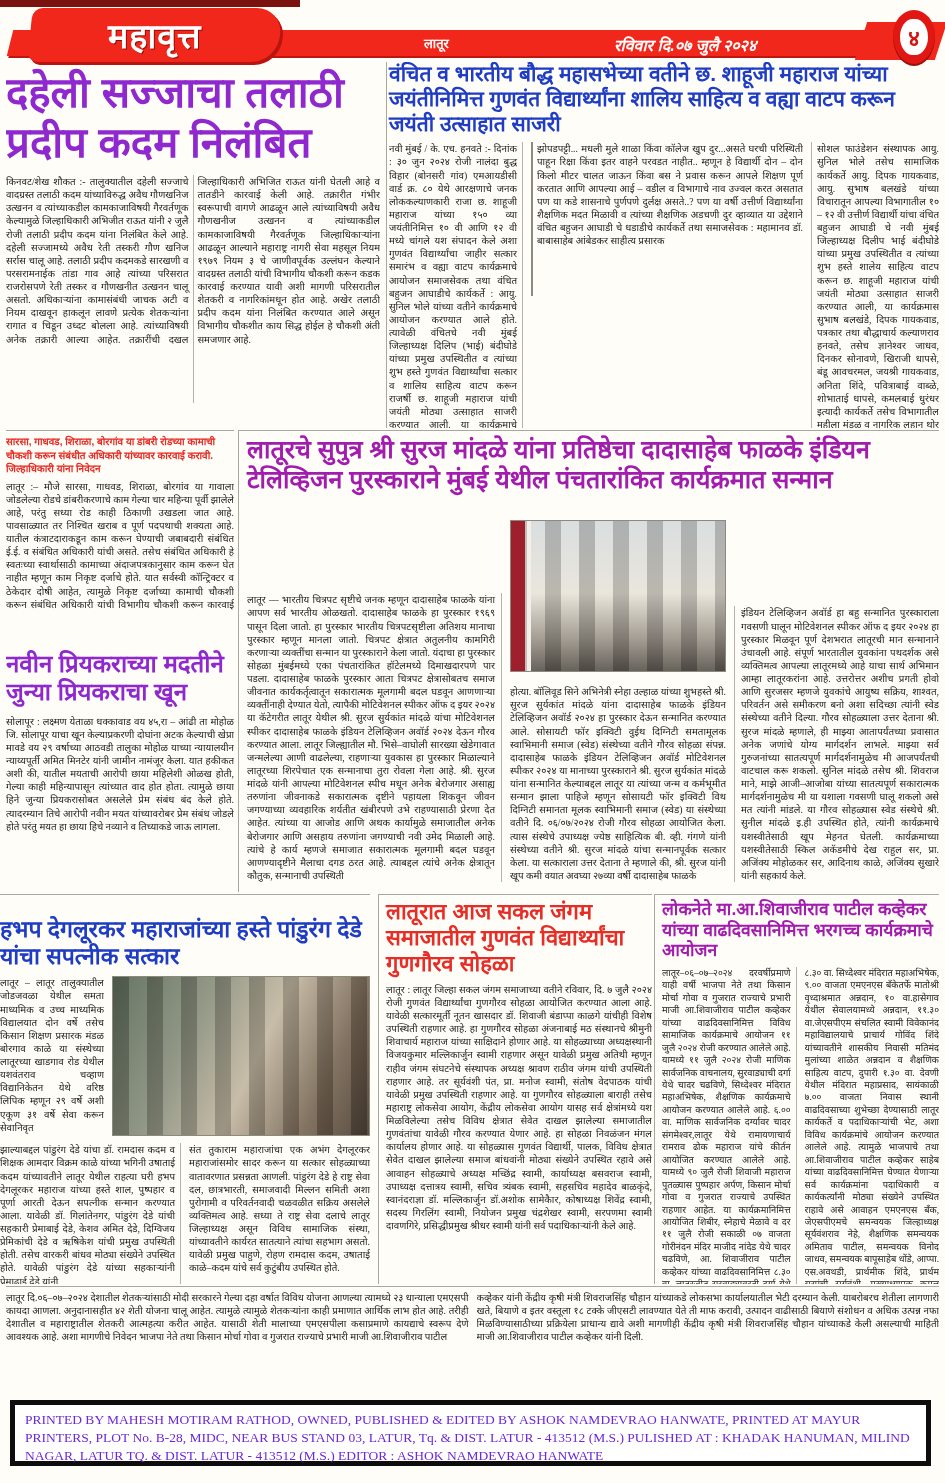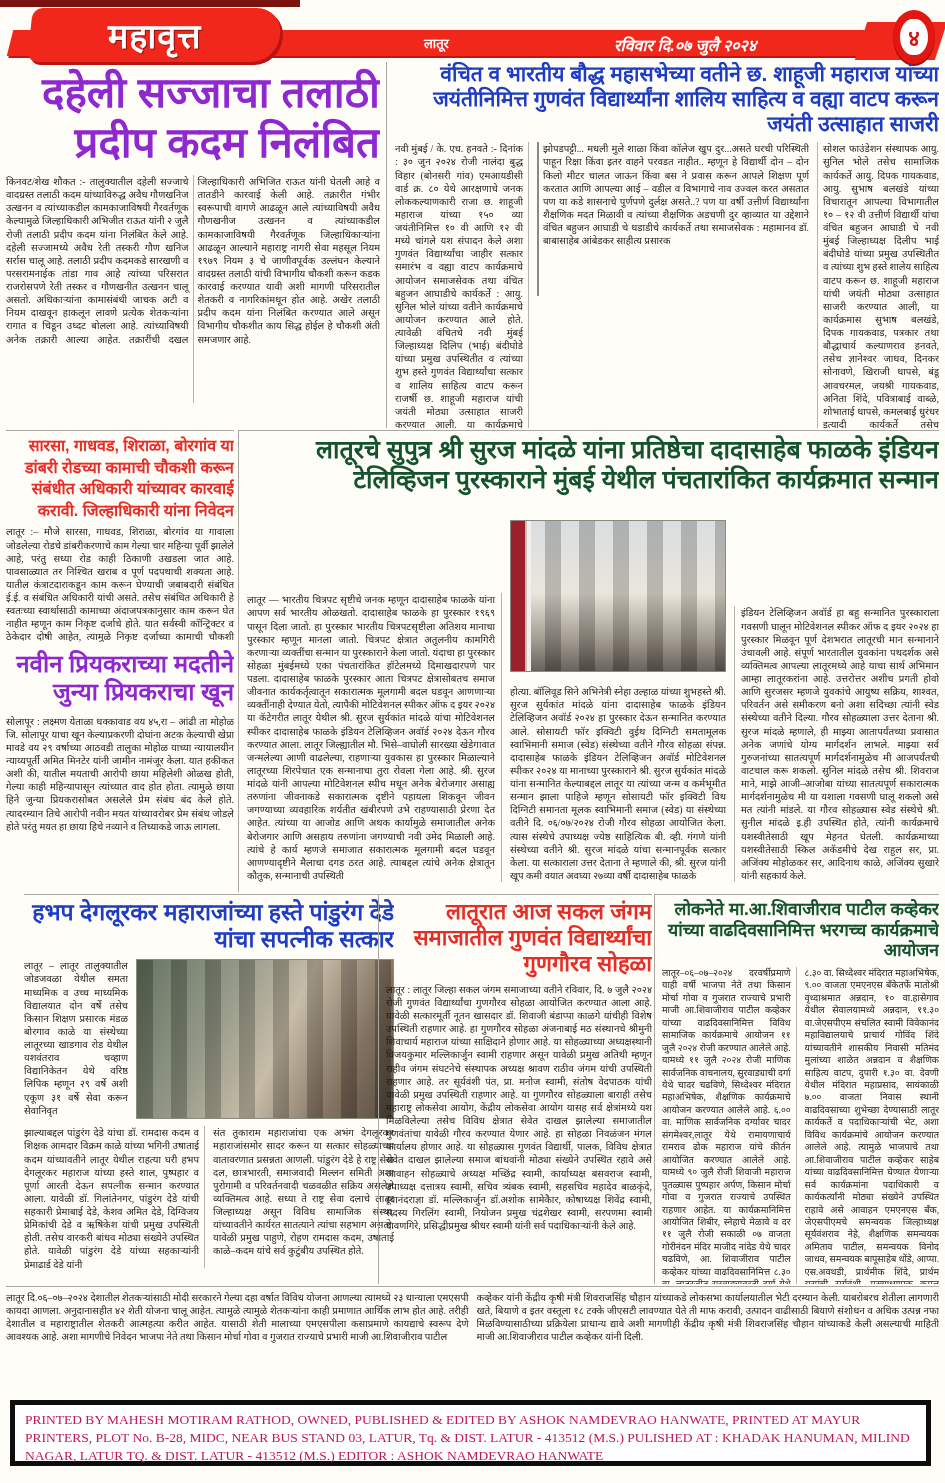--- a/index.html
+++ b/index.html
@@ -21,41 +21,41 @@
   .hdr-date{position:absolute;left:610px;top:26px;color:#fff;font-weight:bold;font-size:16px;
           font-family:"Liberation Sans",sans-serif;font-style:italic;}
   .page-badge{position:absolute;right:6px;top:2px;width:42px;height:54px;background:#e01712;
           border-radius:50% 50% 50% 50%/46% 46% 54% 54%;display:flex;align-items:center;justify-content:center;
           box-shadow:0 2px 0 #98100c;}
   .page-badge i{font-style:normal;display:flex;align-items:center;justify-content:center;width:28px;height:36px;
           background:#fff;border-radius:50%/55%;color:#d31410;font-weight:bold;font-size:22px;
           font-family:"Liberation Sans",sans-serif;}
   
   .article{position:absolute;overflow:hidden;}
-  .hl{font-family:"Liberation Sans",sans-serif;font-weight:bold;text-align:right;margin:0;line-height:1.18;}
+  .hl{font-family:"Liberation Sans",sans-serif;font-weight:bold;text-align:left;margin:0;line-height:1.18;}
   .hl.purple{color:#8f28cf;}
   .hl.blue{color:#1e3cc4;}
   .hl.red{color:#e62d26;}
-  .hl.green{color:#14532d;}
+  .hl.green{color:#a21caf;}
   .body-txt{font-size:9.8px;line-height:1.34;text-align:justify;color:#1c1c1c;overflow:hidden;}
   .cols2{column-count:2;column-gap:9px;column-rule:1px solid #b5b2ab;}
   .vrule{border-left:1px solid #aaa79f;}
   .hrule{border-top:1px solid #aaa79f;}
   .flexrow{display:flex;gap:8px;}
   .photo{position:relative;border:1px solid #8c897f;}
   .photo::after{content:"";position:absolute;inset:0;
       background:repeating-linear-gradient(90deg,rgba(0,0,0,.20) 0 16px,rgba(255,255,255,.05) 16px 34px);}
   .photo.p-jayanti{background:linear-gradient(180deg,#16305f 0%,#27498a 38%,#3a4a63 62%,#6b5643 86%,#4a3c30 100%);}
   .photo.p-phalke{background:linear-gradient(180deg,#d8dcde 0%,#e9e5da 48%,#9b948a 80%,#5f5a52 100%);
       box-shadow:inset 14px 0 0 #c42736, inset 20px 0 0 #f2efe9;}
   .photo.p-satkar{background:linear-gradient(115deg,#5f6e5c 0%,#8b917f 30%,#c4b9a4 55%,#7b6a58 80%,#4f4337 100%);}
   
   .imprint{position:absolute;left:10px;top:1400px;width:921px;height:66px;border:5px solid #0d0d0d;
       background:#fff;padding:6px 10px;box-sizing:border-box;}
-  .imprint p{margin:0;font-family:"Liberation Serif",serif;font-size:13.5px;line-height:1.35;color:#be185d;}
+  .imprint p{margin:0;font-family:"Liberation Serif",serif;font-size:13.5px;line-height:1.35;color:#6d28d9;}
 </style>
 </head>
 <body>
 
 <div class="page">
 
   <div class="scan-strip"></div>
 
   <div class="header">
     <div class="ribbon"></div>
@@ -68,55 +68,55 @@
     <div class="page-badge">
       <i>४</i>
     </div>
   </div>
 
   <div class="article" style="left:6px;top:66px;width:374px;height:362px;">
     <h1 class="hl purple" style="font-size:42px;margin:2px 0 8px 0;">दहेली सज्जाचा तलाठी प्रदीप कदम निलंबित</h1>
     <div class="body-txt cols2" style="height:228px;">किनवट/शेख शौकत :- तालुक्यातील दहेली सज्जाचे वादग्रस्त तलाठी कदम यांच्याविरुद्ध अवैध गौणखनिज उत्खनन व त्यांच्याकडील कामकाजाविषयी गैरवर्तणूक केल्यामुळे जिल्हाधिकारी अभिजीत राऊत यांनी २ जुलै रोजी तलाठी प्रदीप कदम यांना निलंबित केले आहे. दहेली सज्जामध्ये अवैध रेती तस्करी गौण खनिज सर्रास चालू आहे. तलाठी प्रदीप कदमकडे सारखणी व परसरामनाईक तांडा गाव आहे त्यांच्या परिसरात राजरोसपणे रेती तस्कर व गौणखनीत उत्खनन चालू असतो. अधिकाऱ्यांना कामासंबंधी जाचक अटी व नियम दाखवून हाकलून लावणे प्रत्येक शेतकऱ्यांना रागात व चिडून उध्दट बोलला आहे. त्यांच्याविषयी अनेक तक्रारी आल्या आहेत. तक्रारींची दखल जिल्हाधिकारी अभिजित राऊत यांनी घेतली आहे व तातडीने कारवाई केली आहे. तक्रारीत गंभीर स्वरूपाची वागणे आढळून आले त्यांच्याविषयी अवैध गौणखनीज उत्खनन व त्यांच्याकडील कामकाजाविषयी गैरवर्तणूक जिल्हाधिकाऱ्यांना आढळून आल्याने महाराष्ट्र नागरी सेवा महसूल नियम १९७९ नियम ३ चे जाणीवपूर्वक उल्लंघन केल्याने वादग्रस्त तलाठी यांची विभागीय चौकशी करून कडक कारवाई करण्यात यावी अशी मागणी परिसरातील शेतकरी व नागरिकांमधून होत आहे. अखेर तलाठी प्रदीप कदम यांना निलंबित करण्यात आले असून विभागीय चौकशीत काय सिद्ध होईल हे चौकशी अंती समजणार आहे.</div>
   </div>
 
-  <div class="article vrule" style="left:386px;top:62px;width:553px;height:366px;padding-left:8px;box-sizing:border-box;">
+  <div class="article vrule" style="left:386px;top:62px;width:553px;height:366px;padding-left:2px;box-sizing:border-box;">
     <h2 class="hl blue" style="font-size:21px;margin:0 0 6px 0;">वंचित व भारतीय बौद्ध महासभेच्या वतीने छ. शाहूजी महाराज यांच्या जयंतीनिमित्त गुणवंत विद्यार्थ्यांना शालिय साहित्य व वह्या वाटप करून जयंती उत्साहात साजरी</h2>
     <div class="flexrow" style="height:288px;">
       <div class="body-txt" style="width:128px;flex:none;border-right:1px solid #b5b2ab;padding-right:5px;">नवी मुंबई / के. एच. हनवते :- दिनांक : ३० जुन २०२४ रोजी नालंदा बुद्ध विहार (बोनसरी गांव) एमआयडीसी वार्ड क्र. ८० येथे आरक्षणाचे जनक लोककल्याणकारी राजा छ. शाहूजी महाराज यांच्या १५० व्या जयंतीनिमित्त १० वी आणि १२ वी मध्ये चांगले यश संपादन केले अशा गुणवंत विद्यार्थ्यांचा जाहीर सत्कार समारंभ व वह्या वाटप कार्यक्रमाचे आयोजन समाजसेवक तथा वंचित बहुजन आघाडीचे कार्यकर्ते : आयु. सुनिल भोले यांच्या वतीने कार्यक्रमाचे आयोजन करण्यात आले होते. त्यावेळी वंचितचे नवी मुंबई जिल्हाध्यक्ष दिलिप (भाई) बंदीघोडे यांच्या प्रमुख उपस्थितीत व त्यांच्या शुभ हस्ते गुणवंत विद्यार्थ्यांचा सत्कार व शालिय साहित्य वाटप करून राजर्षी छ. शाहूजी महाराज यांची जयंती मोठ्या उत्साहात साजरी करण्यात आली. या कार्यक्रमाचे प्रास्ताविक माहीती समाजसेवक : सर्व मित्र दिपक गायकवाड म्हणाले की, सर्व महाराष्ट्रात १० – १२ वी चे निकाल लागले त्या मध्ये दगडकाम, खाण कामगारांची मुले म्हटले की अनेक संकटे समोर येतात..? त्या मध्ये</div>
       <div style="width:272px;flex:none;display:flex;flex-direction:row;gap:4px;">
         <div class="photo p-jayanti" style="height:152px;"></div>
         <div class="body-txt" style="flex:1;">झोपडपट्टी... मधली मुले शाळा किंवा कॉलेज खुप दुर...असते घरची परिस्थिती पाहून रिक्षा किंवा इतर वाहने परवडत नाहीत.. म्हणून हे विद्यार्थी दोन – दोन किलो मीटर चालत जाऊन किंवा बस ने प्रवास करून आपले शिक्षण पूर्ण करतात आणि आपल्या आई – वडील व विभागाचे नाव उज्वल करत असतात पण या कडे शासनाचे पुर्णपणे दुर्लक्ष असते..? पण या वर्षी उत्तीर्ण विद्यार्थ्यांना शैक्षणिक मदत मिळावी व त्यांच्या शैक्षणिक अडचणी दुर व्हाव्यात या उद्देशाने वंचित बहुजन आघाडी चे धडाडीचे कार्यकर्ते तथा समाजसेवक : महामानव डॉ. बाबासाहेब आंबेडकर साहीत्य प्रसारक</div>
       </div>
       <div class="body-txt" style="flex:1;border-left:1px solid #b5b2ab;padding-left:5px;">सोशल फाउंडेशन संस्थापक आयु. सुनिल भोले तसेच सामाजिक कार्यकर्ते आयु. दिपक गायकवाड, आयु. सुभाष बलखंडे यांच्या विचारातून आपल्या विभागातील १० – १२ वी उत्तीर्ण विद्यार्थी यांचा वंचित बहुजन आघाडी चे नवी मुंबई जिल्हाध्यक्ष दिलीप भाई बंदीघोडे यांच्या प्रमुख उपस्थितीत व त्यांच्या शुभ हस्ते शालेय साहित्य वाटप करून छ. शाहूजी महाराज यांची जयंती मोठ्या उत्साहात साजरी करण्यात आली, या कार्यक्रमास सुभाष बलखंडे, दिपक गायकवाड, पत्रकार तथा बौद्धाचार्य कल्याणराव हनवते, तसेच ज्ञानेश्वर जाधव, दिनकर सोनावणे, खिराजी धापसे, बंडू आवचरमल, जयश्री गायकवाड, अनिता शिंदे, पवित्राबाई वाब्ळे, शोभाताई धापसे, कमलबाई धुरंधर इत्यादी कार्यकर्ते तसेच विभागातील महीला मंडळ व नागरिक लहान थोर बालक – बालिका यांनी मोठ्या प्रमाणात उपस्थित राहून कार्यक्रमाची शोभा वाढवली.</div>
     </div>
   </div>
 
   <div class="article hrule" style="left:6px;top:430px;width:228px;height:212px;padding-top:4px;box-sizing:border-box;">
-    <h3 class="hl red" style="font-size:16px;margin:0 0 4px 0;line-height:1.35;">सारसा, गाधवड, शिराळा, बोरगांव या डांबरी रोडच्या कामाची चौकशी करून  संबंधीत अधिकारी यांच्यावर कारवाई करावी.  जिल्हाधिकारी यांना निवेदन</h3>
+    <h3 class="hl red" style="font-size:10px;margin:0 0 4px 0;line-height:1.35;">सारसा, गाधवड, शिराळा, बोरगांव या डांबरी रोडच्या कामाची चौकशी करून  संबंधीत अधिकारी यांच्यावर कारवाई करावी.  जिल्हाधिकारी यांना निवेदन</h3>
     <div class="body-txt" style="height:132px;">लातूर :– मौजे सारसा, गाधवड, शिराळा, बोरगांव या गावाला जोडलेल्या रोडचे डांबरीकरणाचे काम गेल्या चार महिन्या पूर्वी झालेले आहे, परंतु सध्या रोड काही ठिकाणी उखडला जात आहे. पावसाळ्यात तर निश्चित खराब व पूर्ण पदपथाची शक्यता आहे. यातील कंत्राटदाराकडून काम करून घेण्याची जबाबदारी संबंधित ई.ई. व संबंधित अधिकारी यांची असते. तसेच संबंधित अधिकारी हे स्वतःच्या स्वार्थासाठी कामाच्या अंदाजपत्रकानुसार काम करून घेत नाहीत म्हणून काम निकृष्ट दर्जाचे होते. यात सर्वस्वी कॉन्ट्रिक्टर व ठेकेदार दोषी आहेत, त्यामुळे निकृष्ट दर्जाच्या कामाची चौकशी करून संबंधित अधिकारी यांची विभागीय चौकशी करून कारवाई करावी. यामुळे नव्याने असणाऱ्या अधिकाऱ्यांना निती नियमाने वागण्याची सवय लागेल असे निवेदन जिल्हाधिकारी, कार्यकारी अभियंता सार्वजनिक बांधकाम विभाग, लातूर यांना सेवानाथ ढगे यांनी दिले आहे.</div>
   </div>
 
   <div class="article" style="left:6px;top:646px;width:228px;height:246px;">
     <h3 class="hl purple" style="font-size:24px;margin:4px 0 8px 0;">नवीन प्रियकराच्या मदतीने जुन्या प्रियकराचा खून</h3>
     <div class="body-txt" style="height:168px;">सोलापूर : लक्ष्मण येताळा धक्कावाड वय ४५,रा – आंढी ता मोहोळ जि. सोलापूर याचा खून केल्याप्रकरणी दोघांना अटक केल्याची खेप्रा मावडे वय २९ वर्षाच्या आठवडी तालुका मोहोळ याच्या न्यायालयीन न्याय्यपूर्ती अमित मिनटेर यांनी जामीन नामंजूर केला. यात हकीकत अशी की, यातील मयताची आरोपी छाया महिलेशी ओळख होती, गेल्या काही महिन्यापासून त्यांच्यात वाद होत होता. त्यामुळे छाया हिने जुन्या प्रियकरासोबत असलेले प्रेम संबंध बंद केले होते. त्यादरम्यान तिचे आरोपी नवीन मयत यांच्यावरोबर प्रेम संबंध जोडले होते परंतु मयत हा छाया हिचे नव्याने व तिच्याकडे जाऊ लागला.</div>
   </div>
 
   <div class="article vrule hrule" style="left:238px;top:430px;width:701px;height:462px;padding:4px 0 0 8px;box-sizing:border-box;">
     <h2 class="hl green" style="font-size:25px;margin:0 0 8px 0;">लातूरचे सुपुत्र श्री सुरज मांदळे यांना प्रतिष्ठेचा दादासाहेब फाळके  इंडियन टेलिव्हिजन  पुरस्काराने मुंबई येथील पंचतारांकित कार्यक्रमात सन्मान</h2>
     <div class="flexrow" style="height:380px;align-items:flex-end;">
       <div class="body-txt" style="width:248px;flex:none;border-right:1px solid #b5b2ab;padding-right:6px;">लातूर –– भारतीय चित्रपट सृष्टीचे जनक म्हणून दादासाहेब फाळके यांना आपण सर्व भारतीय ओळखतो. दादासाहेब फाळके हा पुरस्कार १९६९ पासून दिला जातो. हा पुरस्कार भारतीय चित्रपटसृष्टीला अतिशय मानाचा पुरस्कार म्हणून मानला जातो. चित्रपट क्षेत्रात अतुलनीय कामगिरी करणाऱ्या व्यक्तींचा सन्मान या पुरस्काराने केला जातो. यंदाचा हा पुरस्कार सोहळा मुंबईमध्ये एका पंचतारांकित हॉटेलमध्ये दिमाखदारपणे पार पडला. दादासाहेब फाळके पुरस्कार आता चित्रपट क्षेत्रासोबतच समाज जीवनात कार्यकर्तृत्वातून सकारात्मक मूलगामी बदल घडवून आणणाऱ्या व्यक्तींनाही देण्यात येतो, त्यापैकी मोटिवेशनल स्पीकर ऑफ द इयर २०२४ या कॅटेगरीत लातूर येथील श्री. सुरज सुर्यकांत मांदळे यांचा मोटिवेशनल स्पीकर दादासाहेब फाळके इंडियन टेलिव्हिजन अवॉर्ड २०२४ देऊन गौरव करण्यात आला. लातूर जिल्ह्यातील मौ. भिसे–वाघोली सारख्या खेडेगावात जन्मलेल्या आणी वाढलेल्या, राहणाऱ्या युवकास हा पुरस्कार मिळाल्याने लातूरच्या शिरपेचात एक सन्मानाचा तुरा रोवला गेला आहे. श्री. सुरज मांदळे यांनी आपल्या मोटिवेशनल स्पीच मधून अनेक बेरोजगार असाह्य तरुणांना जीवनाकडे सकारात्मक दृष्टीने पहायला शिकवून जीवन जगण्याच्या व्यवहारिक शर्यतीत खंबीरपणे उभे राहण्यासाठी प्रेरणा देत आहेत. त्यांच्या या आजोड आणि अथक कार्यामुळे समाजातील अनेक बेरोजगार आणि असहाय तरुणांना जगण्याची नवी उमेद मिळाली आहे. त्यांचे हे कार्य म्हणजे समाजात सकारात्मक मूलगामी बदल घडवून आणण्यादृष्टीने मैलाचा दगड ठरत आहे. त्याबद्दल त्यांचे अनेक क्षेत्रातून कौतुक, सन्मानाची उपस्थिती</div>
       <div style="width:216px;flex:none;display:flex;flex-direction:column;gap:13px;">
         <div class="photo p-phalke" style="height:150px;"></div>
         <div class="body-txt" style="flex:1;">होत्या. बॉलिवूड सिने अभिनेत्री स्नेहा उल्हाळ यांच्या शुभहस्ते श्री. सुरज सुर्यकांत मांदळे यांना दादासाहेब फाळके इंडियन टेलिव्हिजन अवॉर्ड २०२४ हा पुरस्कार देऊन सन्मानित करण्यात आले. सोसायटी फॉर इक्विटी वुईथ दिग्निटी समतामूलक स्वाभिमानी समाज (स्वेड) संस्थेच्या वतीने गौरव सोहळा संपन्न. दादासाहेब फाळके इंडियन टेलिव्हिजन अवॉर्ड मोटिवेशनल स्पीकर २०२४ या मानाच्या पुरस्काराने श्री. सुरज सुर्यकांत मांदळे यांना सन्मानित केल्याबद्दल लातूर या त्यांच्या जन्म व कर्मभूमीत सन्मान झाला पाहिजे म्हणून सोसायटी फॉर इक्विटी विथ दिग्निटी समानता मूलक स्वाभिमानी समाज (स्वेड) या संस्थेच्या वतीने दि. ०६/०७/२०२४ रोजी गौरव सोहळा आयोजित केला. त्यास संस्थेचे उपाध्यक्ष ज्येष्ठ साहित्यिक बी. व्ही. गंगणे यांनी संस्थेच्या वतीने श्री. सुरज मांदळे यांचा सन्मानपूर्वक सत्कार केला. या सत्काराला उत्तर देताना ते म्हणाले की, श्री. सुरज यांनी खूप कमी वयात अवघ्या २७व्या वर्षी दादासाहेब फाळके</div>
       </div>
       <div class="body-txt" style="flex:1;border-left:1px solid #b5b2ab;padding-left:6px;">इंडियन टेलिव्हिजन अवॉर्ड हा बहु सन्मानित पुरस्काराला गवसणी घालून मोटिवेशनल स्पीकर ऑफ द इयर २०२४ हा पुरस्कार मिळवून पूर्ण देशभरात लातूरची मान सन्मानाने उंचावली आहे. संपूर्ण भारतातील युवकांना पथदर्शक असे व्यक्तिमत्व आपल्या लातूरमध्ये आहे याचा सार्थ अभिमान आम्हा लातूरकरांना आहे. उत्तरोत्तर अशीच प्रगती होवो आणि सुरजसर म्हणजे युवकांचे आयुष्य सक्रिय, शाश्वत, परिवर्तन असे समीकरण बनो अशा सदिच्छा त्यांनी स्वेड संस्थेच्या वतीने दिल्या. गौरव सोहळ्याला उत्तर देताना श्री. सुरज मांदळे म्हणाले, ही माझ्या आतापर्यंतच्या प्रवासात अनेक जणांचे योग्य मार्गदर्शन लाभले. माझ्या सर्व गुरुजनांच्या सातत्यपूर्ण मार्गदर्शनामुळेच मी आजपर्यंतची वाटचाल करू शकलो. सुनिल मांदळे तसेच श्री. शिवराज माने, माझे आजी–आजोबा यांच्या सातत्यपूर्ण सकारात्मक मार्गदर्शनामुळेच मी या यशाला गवसणी घालू शकलो असे मत त्यांनी मांडले. या गौरव सोहळ्यास स्वेड संस्थेचे श्री. सुनील मांदळे इ.ही उपस्थित होते, त्यांनी कार्यक्रमाचे यशस्वीतेसाठी खूप मेहनत घेतली. कार्यक्रमाच्या यशस्वीतेसाठी स्किल अकॅडमीचे देख राहुल सर, प्रा. अजिंक्य मोहोळकर सर, आदिनाथ काळे, अजिंक्य सुखारे यांनी सहकार्य केले.</div>
     </div>
   </div>
 
-  <div class="article hrule" style="left:24px;top:894px;width:370px;height:390px;padding-top:4px;box-sizing:border-box;">
+  <div class="article hrule" style="left:0;top:894px;width:370px;height:390px;padding-top:21px;box-sizing:border-box;">
     <h2 class="hl blue" style="font-size:23px;margin:0 0 6px 0;">हभप देगलूरकर महाराजांच्या हस्ते पांडुरंग देडे यांचा सपत्नीक सत्कार</h2>
     <div class="flexrow" style="height:162px;">
       <div class="body-txt" style="width:104px;flex:none;">लातूर – लातूर तालुक्यातील जोडजवळा येथील समता माध्यमिक व उच्च माध्यमिक विद्यालयात दोन वर्षे तसेच किसान शिक्षण प्रसारक मंडळ बोरगाव काळे या संस्थेच्या लातूरच्या खाडगाव रोड येथील यशवंतराव चव्हाण विद्यानिकेतन येथे वरिष्ठ लिपिक म्हणून २९ वर्षे अशी एकूण ३१ वर्षे सेवा करून सेवानिवृत</div>
       <div class="photo p-satkar" style="flex:1;height:158px;"></div>
     </div>
     <div class="flexrow" style="height:142px;margin-top:5px;">
       <div class="body-txt" style="width:50%;border-right:1px solid #b5b2ab;padding-right:5px;box-sizing:border-box;">झाल्याबद्दल पांडुरंग देडे यांचा डॉ. रामदास कदम व शिक्षक आमदार विक्रम काळे यांच्या भगिनी उषाताई कदम यांच्यावतीने लातूर येथील राहत्या घरी हभप देगलूरकर महाराज यांच्या हस्ते शाल, पुष्पहार व पूर्णा आरती देऊन सपत्नीक सन्मान करण्यात आला. यावेळी डॉ. गिलांतेनगर, पांडुरंग देडे यांची सहकारी प्रेमाबाई देडे, केशव अमित देडे, दिग्विजय प्रेमिकांची देडे व ऋषिकेश यांची प्रमुख उपस्थिती होती. तसेच वारकरी बांधव मोठ्या संख्येने उपस्थित होते. यावेळी पांडुरंग देडे यांच्या सहकाऱ्यांनी प्रेमाढाई देडे यांनी</div>
       <div class="body-txt" style="width:50%;">संत तुकाराम महाराजांचा एक अभंग देगलूरकर महाराजांसमोर सादर करून या सत्कार सोहळ्याच्या वातावरणात प्रसन्नता आणली. पांडुरंग देडे हे राष्ट्र सेवा दल, छात्रभारती, समाजवादी मिल्लन समिती अशा पुरोगामी व परिवर्तनवादी चळवळीत सक्रिय असलेले व्यक्तिमत्व आहे. सध्या ते राष्ट्र सेवा दलाचे लातूर जिल्हाध्यक्ष असून विविध सामाजिक संस्था, यांच्यावतीने कार्यरत सातत्याने त्यांचा सहभाग असतो. यावेळी प्रमुख पाहुणे, रोहण रामदास कदम, उषाताई काळे–कदम यांचे सर्व कुटुंबीय उपस्थित होते.</div>
     </div>
   </div>

